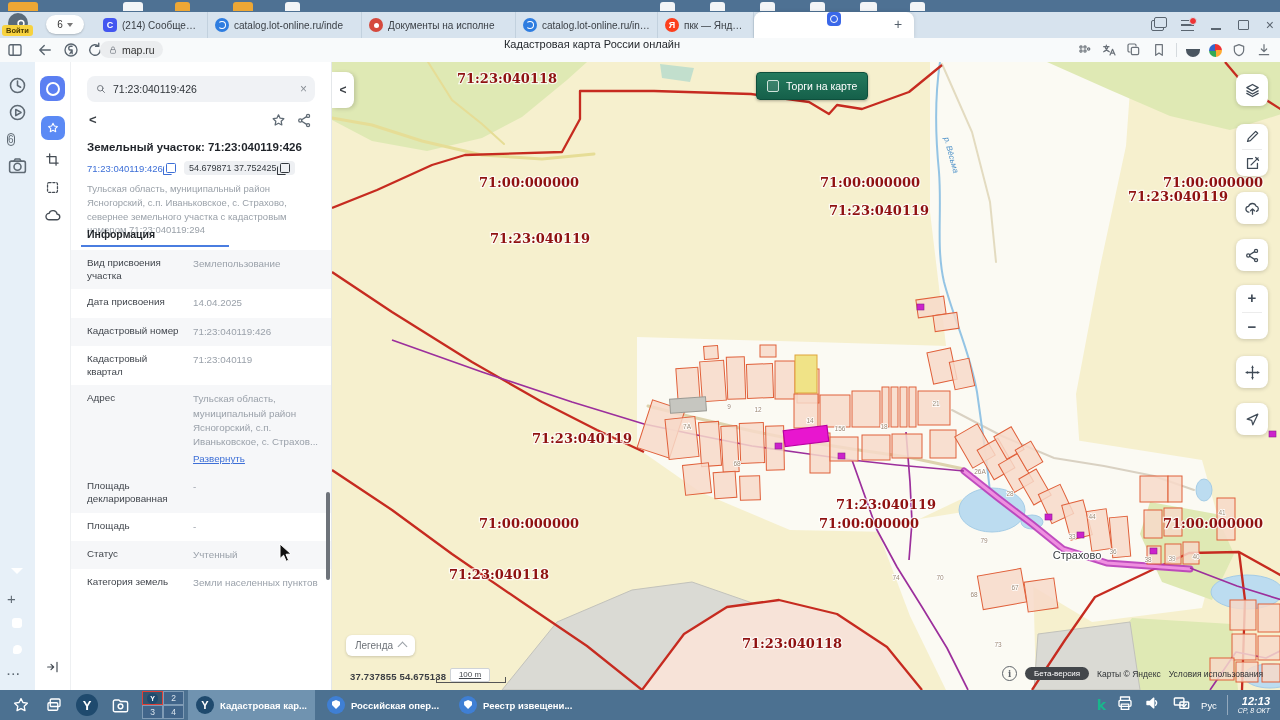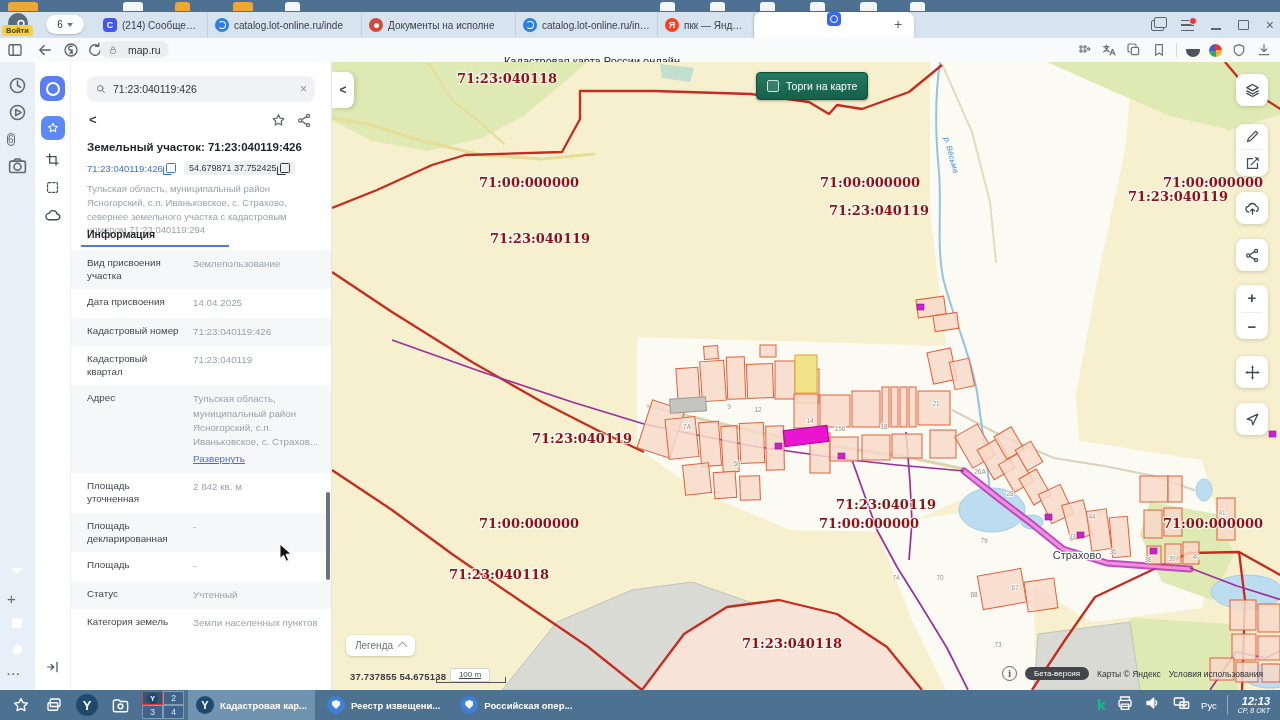--- a/index.html
+++ b/index.html
@@ -41,22 +41,22 @@
   .wc-menu{width:13px;height:9px;border-top:1.6px solid #5a6570;border-bottom:1.6px solid #5a6570;}
   .wc-menu::before{content:"";position:absolute;left:0;top:3.6px;width:13px;height:1.6px;background:#5a6570;}
   .wc-menu::after{content:"";position:absolute;right:-3px;top:-4px;width:6px;height:6px;background:#e33;border-radius:50%;border:1px solid #d7e3ee;}
   .wc-min{width:10px;height:1.8px;background:#5a6570;margin-top:8px;}
   .wc-max{width:9px;height:8px;border:1.4px solid #5a6570;border-radius:1px;}
   .wc-close{font-size:14px;color:#5a6570;line-height:14px;}
   
   .toolbar{position:absolute;left:0;top:38px;width:1280px;height:24px;background:#f8fafb;border-bottom:1px solid #e2e6ea;}
   .tbi{position:absolute;top:3px;width:18px;height:18px;}
   .urlpill{position:absolute;left:100px;top:3px;height:17px;background:#ebedef;border-radius:9px;display:flex;
-    align-items:center;gap:10px;padding:0 8px;font-size:10.5px;color:#333;}
-  .pagetitle{position:absolute;left:0;top:17px;width:1184px;text-align:center;font-size:11px;color:#23272c;pointer-events:none;}
+    align-items:center;gap:4px;padding:0 8px;font-size:10.5px;color:#333;}
+  .pagetitle{position:absolute;left:0;top:0;width:1184px;text-align:center;font-size:11px;color:#23272c;pointer-events:none;}
   .tb-right{position:absolute;right:8px;top:3px;display:flex;align-items:center;gap:9px;height:18px;}
   .tb-div{width:1px;height:14px;background:#d5dade;}
   .alice-half{width:14px;height:8px;background:#4a5560;border-radius:0 0 8px 8px;margin-top:6px;}
   .ext-color{width:13px;height:13px;border-radius:50%;background:conic-gradient(#e33 0 25%,#fa3 25% 50%,#3a5 50% 75%,#36c 75% 100%);}
   
   .content{position:absolute;left:0;top:62px;width:1280px;height:628px;display:flex;}
   .bsb{width:35px;background:#e7f0f8;position:relative;flex:none;}
   .bsb .ib{position:absolute;left:7px;width:21px;height:21px;color:#5f6a74;}
   .sq6{border:1.4px solid #5f6a74;border-radius:5px;font-size:10px;color:#5f6a74;text-align:center;line-height:18px;width:19px;height:19px;box-sizing:border-box;}
   .mail-ic{width:20px;height:20px;border-radius:5px;background:linear-gradient(135deg,#f7b733,#f06a25);position:relative;}
@@ -375,24 +375,20 @@
             <div class="lab">Кадастровый номер</div>
             <div class="val">71:23:040119:426</div>
           </div>
           <div class="irow">
             <div class="lab">Кадастровый квартал</div>
             <div class="val">71:23:040119</div>
           </div>
           <div class="irow alt">
             <div class="lab">Адрес</div>
             <div class="val">Тульская область, муниципальный район Ясногорский, с.п. Иваньковское, с. Страхов...<br><a>Развернуть</a></div>
-          </div>
-          <div class="irow">
-            <div class="lab">Площадь уточненная</div>
-            <div class="val">2 842 кв. м</div>
           </div>
           <div class="irow alt">
             <div class="lab">Площадь декларированная</div>
             <div class="val">-</div>
           </div>
           <div class="irow">
             <div class="lab">Площадь</div>
             <div class="val">-</div>
           </div>
           <div class="irow alt">
@@ -674,25 +670,25 @@
         <div class="qc">3</div>
         <div class="qc">4</div>
       </div>
     <div id="taskWins" style="display:flex">
         <div class="taskwin active">
           <span class="ycirc" style="width: 18px; height: 18px; font-size: 11px;">Y</span>
           <span class="lbl">Кадастровая кар...</span>
         </div>
         <div class="taskwin">
           <span class="shield-ic"></span>
-          <span class="lbl">Реестр извещени...</span>
+          <span class="lbl">Российская опер...</span>
         </div>
         <div class="taskwin">
           <span class="shield-ic"></span>
-          <span class="lbl">Российская опер...</span>
+          <span class="lbl">Реестр извещени...</span>
         </div>
       </div>
     <div class="tray">
       <span class="kontur">k</span>
       <span><svg class="ic" viewBox="0 0 24 24" style="width:18px;height:18px;stroke:#fff">
             <path d="M6 8.5V4h12v4.5"></path>
             <rect x="4" y="8.5" width="16" height="8" rx="1.5"></rect>
             <path d="M7 13.5h10v7H7z"></path>
           </svg></span>
       <span><svg class="ic" viewBox="0 0 24 24" style="width:18px;height:18px;stroke:#fff">

